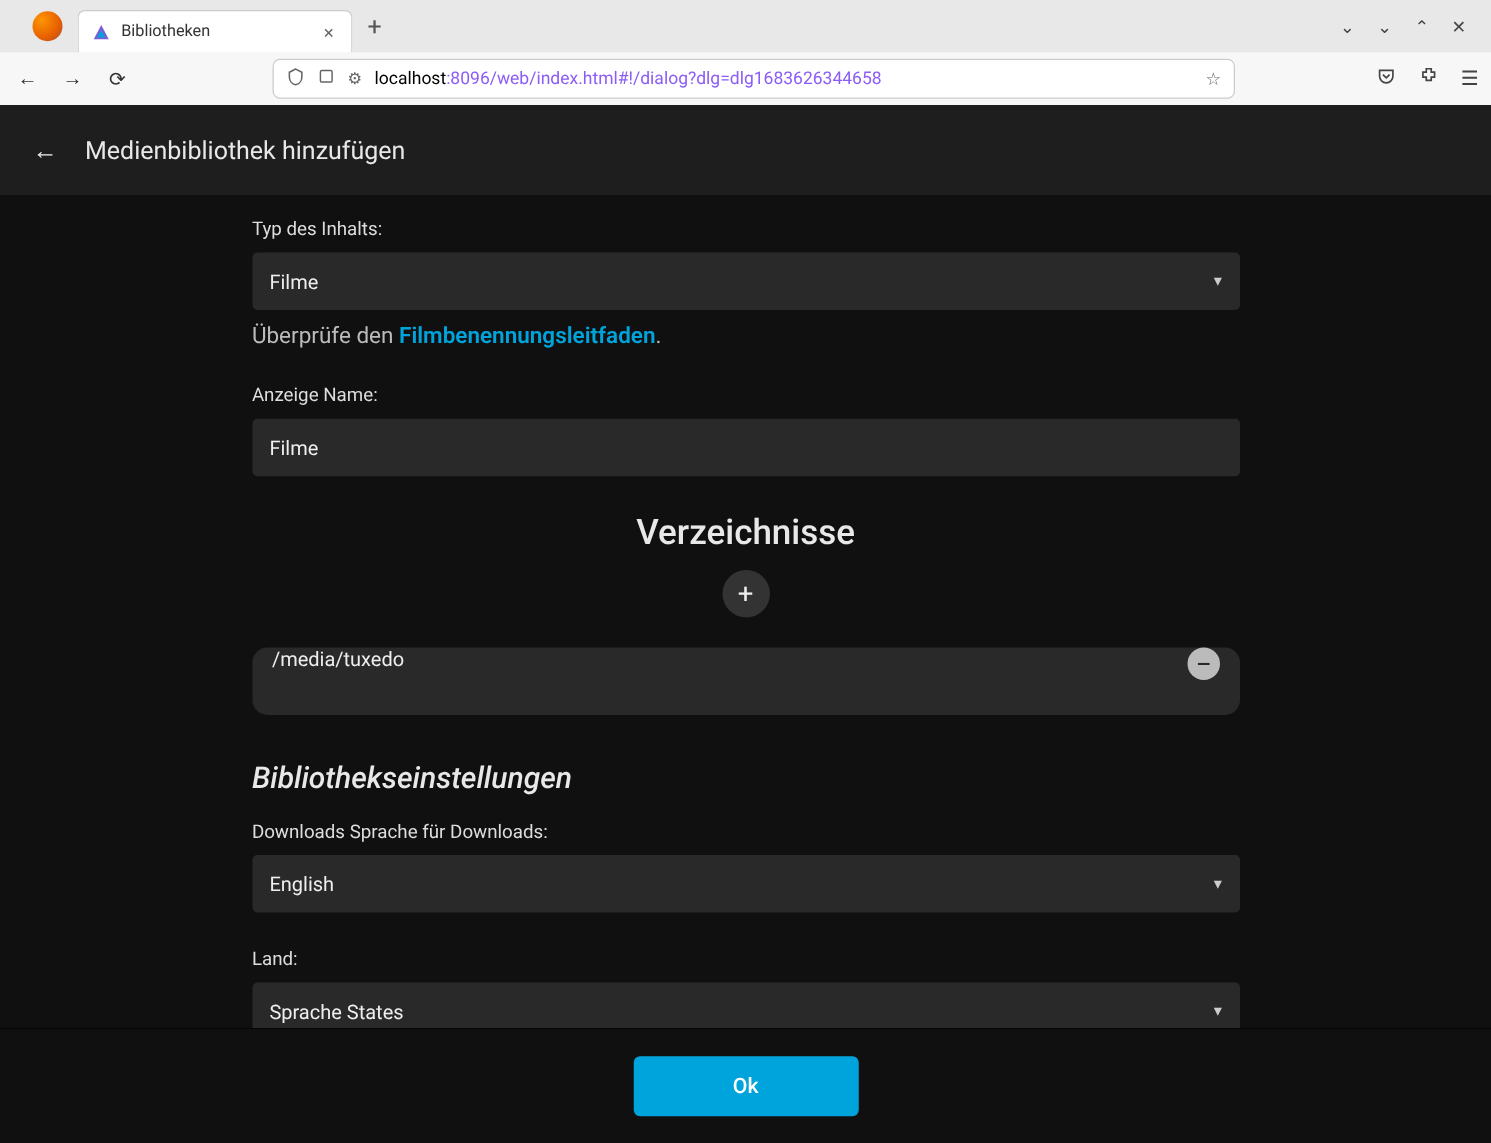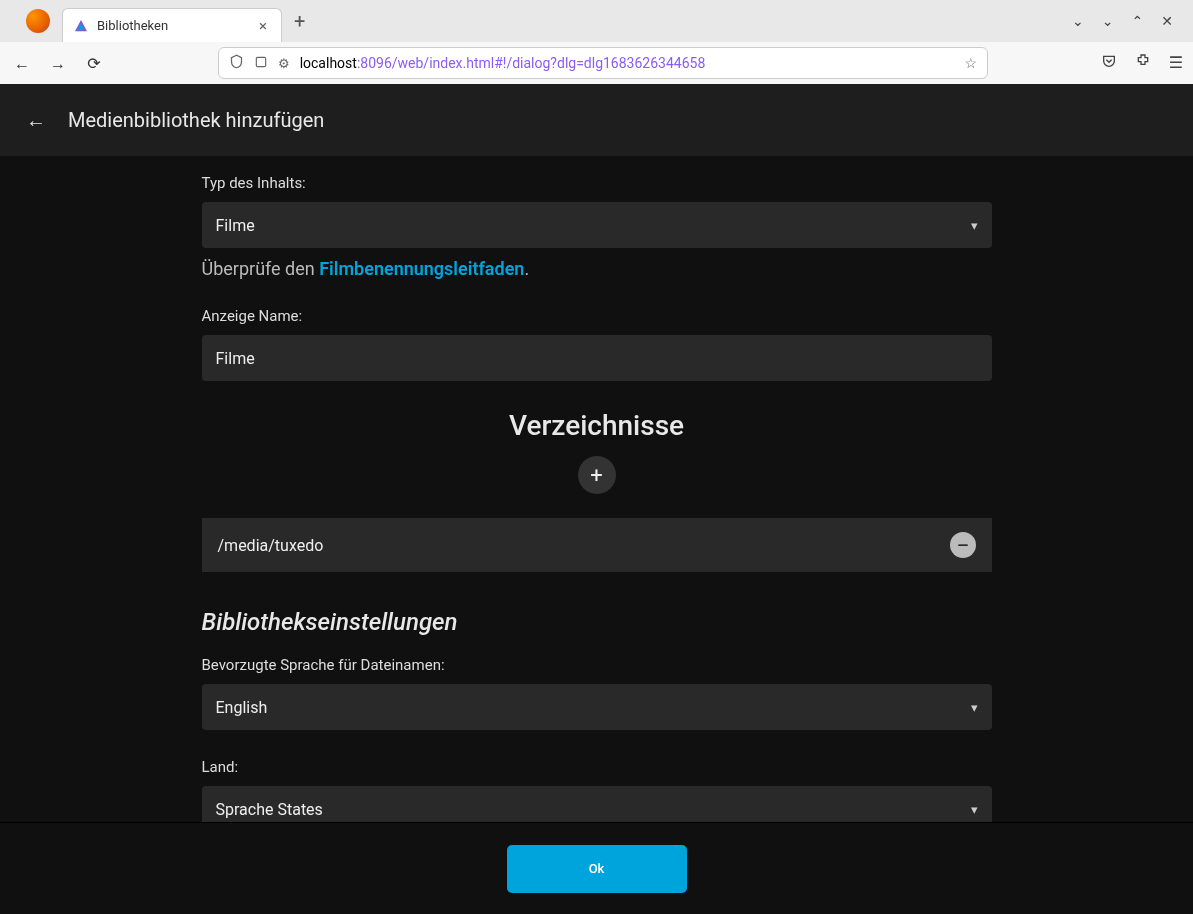--- a/index.html
+++ b/index.html
@@ -42,33 +42,33 @@
 .select-wrap { cursor:pointer; }
 .select-wrap .chev { position:absolute; right:14px; color:#ccc; font-size:13px; }
 .hint { font-size:18px; color:#bbb; margin-top:10px; }
 .hint a { color:#00a4dc; text-decoration:none; font-weight:600; }
 .field-block { margin-bottom:28px; }
 
 .section-head { display:flex; align-items:center; gap:14px; margin:20px 0 24px 0;flex-direction:column; }
 .section-head h2 { font-size:28px; font-weight:500; }
 .add-btn { width:38px; height:38px; border-radius:50%; background:#333; color:#eee; display:flex; align-items:center; justify-content:center; font-size:22px; cursor:pointer; }
 
-.folder-row { background:#292929; border-radius:0; height:54px; display:flex; align-items:center; padding:0 16px; margin-bottom:36px; }
+.folder-row { background:#292929; border-radius:12px; height:54px; display:flex; align-items:flex-start; padding:0 16px; margin-bottom:36px; }
 .folder-path { flex:1; font-size:16px; color:#eee; }
 .remove-btn { width:26px; height:26px; border-radius:50%; background:#bbb; color:#292929; display:flex; align-items:center; justify-content:center; cursor:pointer; }
 .remove-btn svg { width:16px; height:16px; }
 
 h3.settings { font-size:24px; font-weight:500; margin-bottom:20px;font-style:italic; }
 
 .checkbox-row { display:flex; align-items:center; gap:16px; margin-top:10px; }
 .checkbox { width:26px; height:26px; border:2px solid #00a4dc; border-radius:3px; cursor:pointer; }
 .checkbox-label { font-size:15.5px; color:#ddd; }
 
 .dialog-footer { position:absolute; bottom:0; left:0; right:0; height:92px; background:#101010; display:flex; align-items:center; justify-content:center; border-top:1px solid #000; }
-.ok-btn { background:#00a4dc; color:#fff; border:none; width:180px; height:48px; border-radius:5px; font-size:13px; font-weight:500; cursor:pointer; }
+.ok-btn { background:#00a4dc; color:#fff; border:none; width:180px; height:48px; border-radius:5px; font-size:17px; font-weight:500; cursor:pointer; }
 </style>
 </head>
 <body>
 
 <div class="browser-chrome">
   <div class="tab-bar">
     <div class="ff-logo"></div>
     <div class="tab">
       <span class="tab-favicon">
         <svg viewBox="0 0 24 24">
@@ -162,21 +162,21 @@
         <span class="remove-btn">
           <svg viewBox="0 0 24 24">
               <rect x="5" y="11" width="14" height="2.5" fill="#292929"></rect>
             </svg>
         </span>
       </div>
 
       <h3 class="settings">Bibliothekseinstellungen</h3>
 
       <div class="field-block">
-        <label class="field-label">Bevorzugte Sprache für Dateinamen:</label>
+        <label class="field-label">Downloads Sprache für Downloads:</label>
         <div class="select-wrap">
           <span>English</span>
           <span class="chev">▾</span>
         </div>
       </div>
 
       <div class="field-block">
         <label class="field-label">Land:</label>
         <div class="select-wrap">
           <span>Sprache States</span>

